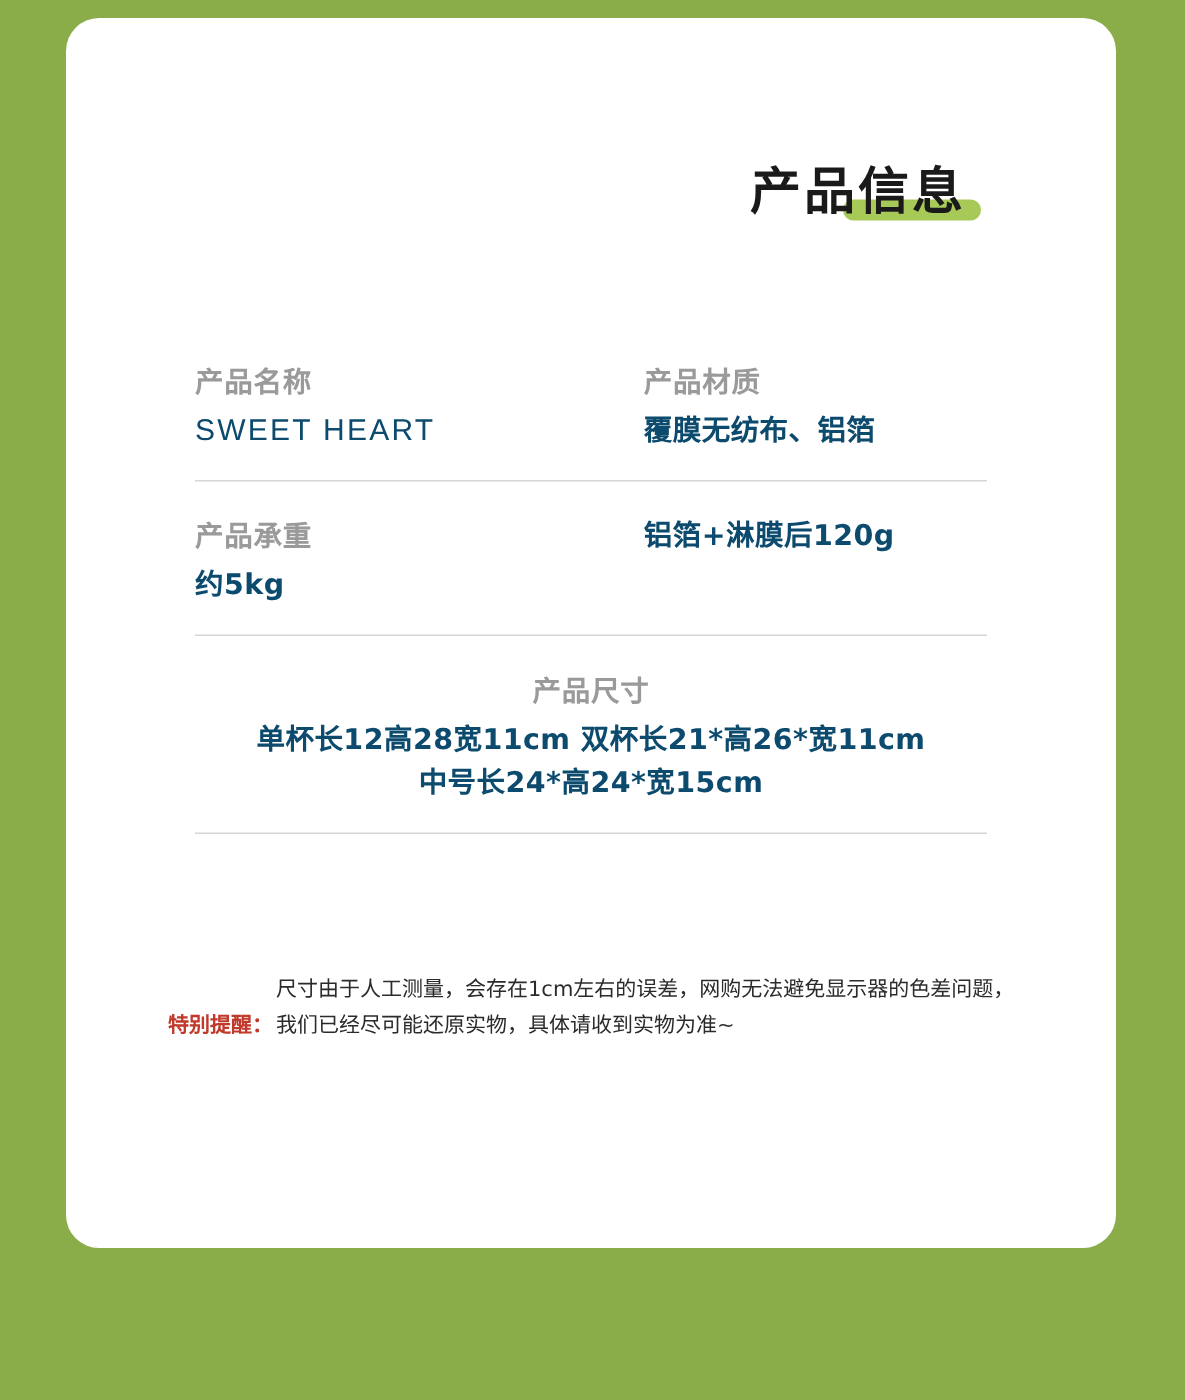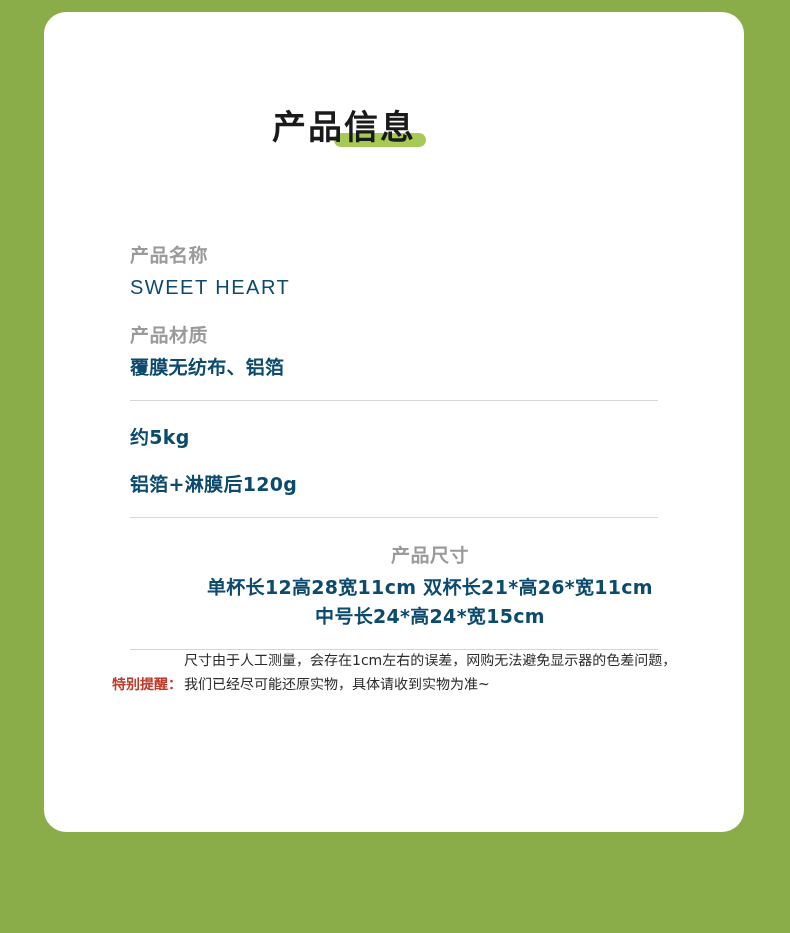--- a/index.html
+++ b/index.html
@@ -26,21 +26,21 @@
     width: 700px;
     height: 820px;
     background: #ffffff;
     border-radius: 22px;
   }
   .title-wrap {
     position: absolute;
     left: 0;
     top: 88px;
     width: 600px;
-    text-align: center;
+    text-align: right;
   }
   .title-inner {
     position: relative;
     display: inline-block;
   }
   .title-text {
     position: relative;
     z-index: 2;
     font-size: 34px;
     font-weight: bold;
@@ -60,21 +60,21 @@
   }
 
   .table {
     position: absolute;
     left: 86px;
     top: 228px;
     width: 528px;
   }
   .row {
     display: flex;
-    flex-direction: column;
+    flex-direction: row;
     box-sizing: border-box;
   }
   .row.bordered {
     border-bottom: 1px solid #d6d6d6;
   }
   .cell {
     box-sizing: border-box;
     padding-bottom: 18px;
   }
   .cell.left {
@@ -167,20 +167,21 @@
         <div class="cell right">
           <div class="label">产品材质</div>
           <div class="value">覆膜无纺布、铝箔</div>
         </div>
       </div>
 
       <div class="spacer-row"></div>
 
       <div class="row bordered">
         <div class="cell left">
+          <div class="label">产品承重</div>
           <div class="value">约5kg</div>
         </div>
         <div class="cell right">
           <div class="value">铝箔+淋膜后120g</div>
         </div>
       </div>
 
       <div class="spacer-row"></div>
 
       <div class="row bordered">

